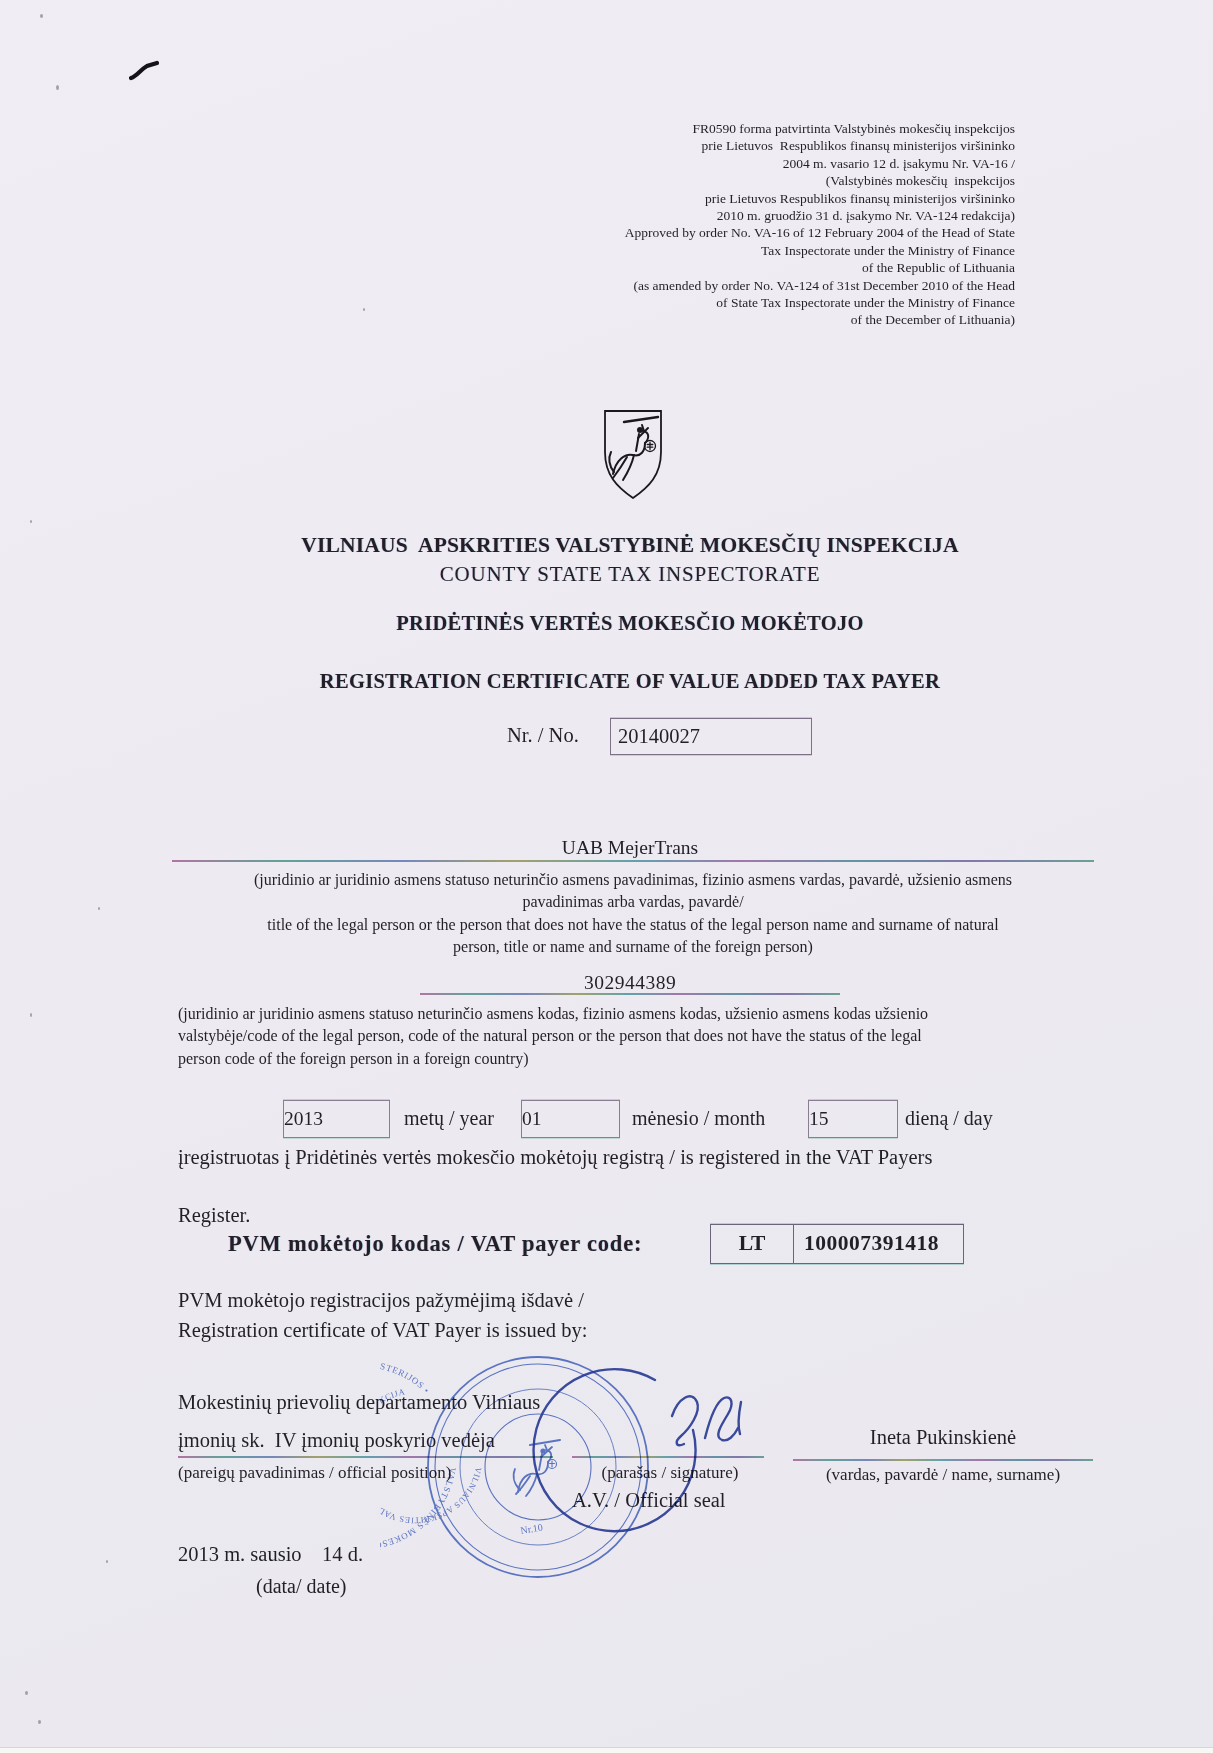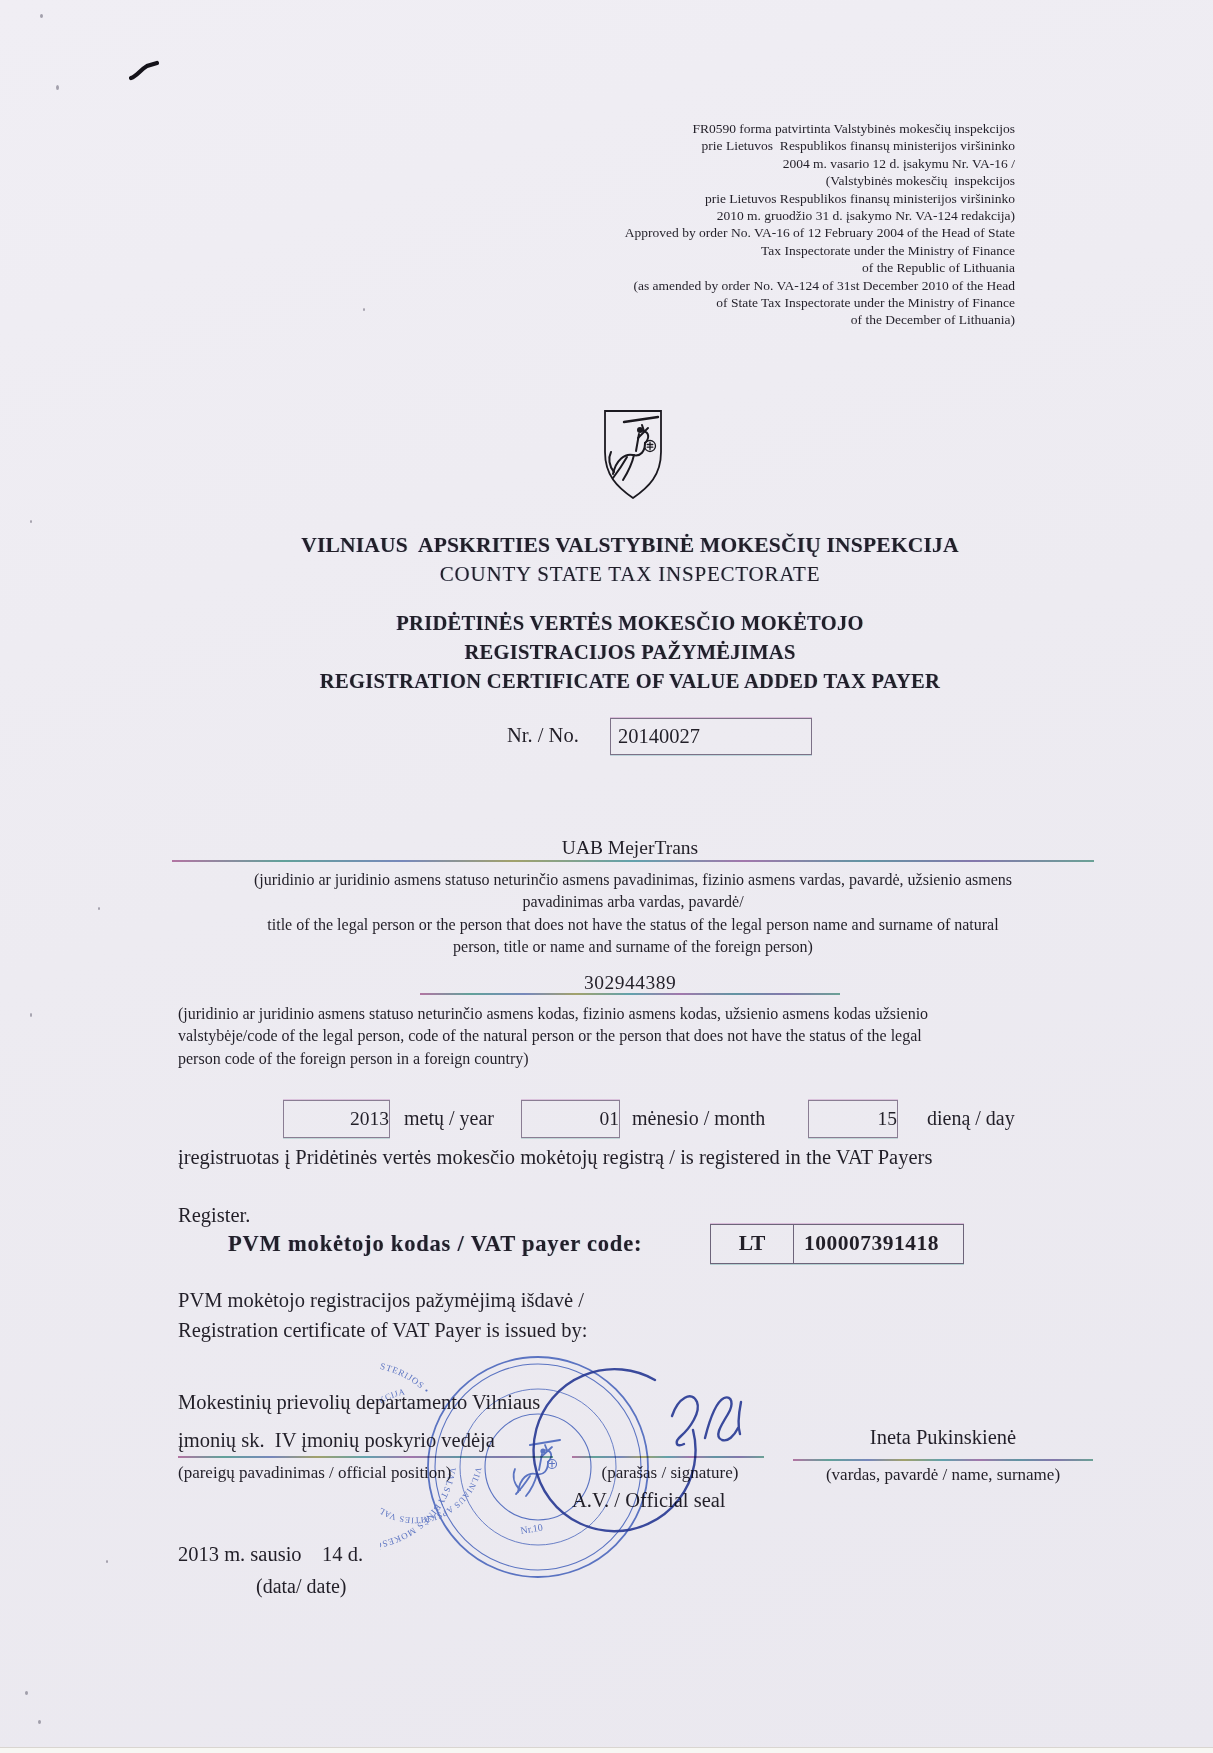--- a/index.html
+++ b/index.html
@@ -32,21 +32,21 @@
     background:linear-gradient(90deg,#a4578f 0%,#3f8f84 12%,#5a6fae 25%,#8f8f4a 37%,#3f8f9b 50%,#8f5a9b 62%,#3f7f8f 75%,#6a5a9b 87%,#4a8f7f 100%);}
   .payer-name{top:837px;font-size:19.5px;}
   .uline1{left:172px;top:860px;width:922px;}
   .ncap{left:120px;width:1026px;text-align:center;font-size:16px;line-height:22.5px;}
   .payer-code{top:972px;font-size:19.5px;letter-spacing:.5px;}
   .uline2{left:420px;top:993px;width:420px;}
   .ccap{left:178px;width:930px;font-size:16px;line-height:22.5px;}
   
   .vbox{top:1100px;height:36px;border:1px solid #8a7d93;
         box-shadow:0 -0.6px 0 rgba(170,70,160,.4), 0 0.6px 0 rgba(60,150,140,.4);}
-  .vbox span{display:block;text-align:right;font-size:19.5px;line-height:35px;}
+  .vbox span{display:block;text-align:left;font-size:19.5px;line-height:35px;}
   .dlabel{top:1107px;font-size:20px;}
   .regline{left:178px;font-size:20.5px;}
   
   .vat-label{left:228px;top:1231px;font-size:22.5px;font-weight:bold;letter-spacing:.8px;}
   .vat-box{left:710px;top:1224px;width:252px;height:38px;border:1.2px solid #6d647a;display:flex;
            box-shadow:0 -0.7px 0 rgba(170,70,160,.4), 0 0.7px 0 rgba(60,150,140,.45);}
   .vat-country{width:82px;text-align:center;font-size:21.5px;font-weight:bold;line-height:37px;border-right:1.2px solid #6d647a;}
   .vat-number{flex:1;padding-left:10px;font-size:21.5px;font-weight:bold;letter-spacing:.5px;line-height:37px;}
   .issued{left:178px;font-size:20.5px;}
   .posline{left:178px;font-size:20.5px;white-space:pre;}
@@ -113,21 +113,20 @@
       <g stroke-width="1.3">
         <circle cx="50" cy="38" r="5.5"></circle>
         <path d="M50 34.5 V41.5 M47.2 36.5 H52.8 M47.2 39.2 H52.8"></path>
       </g>
     </g>
   </svg>
 
   <div class="abs hwrap c title-lt chroma pre">VILNIAUS  APSKRITIES VALSTYBINĖ MOKESČIŲ INSPEKCIJA</div>
   <div class="abs hwrap c title-en chroma">COUNTY STATE TAX INSPECTORATE</div>
   <div class="abs hwrap c cert1 chroma">PRIDĖTINĖS VERTĖS MOKESČIO MOKĖTOJO</div>
-  <div class="abs hwrap c cert2 chroma">REGISTRACIJOS PAŽYMĖJIMAS</div>
   <div class="abs hwrap c cert3 chroma">REGISTRATION CERTIFICATE OF VALUE ADDED TAX PAYER</div>
 
   <div class="abs nr-label">Nr. / No.</div>
   <div class="abs nr-box">
     <span>20140027</span>
   </div>
 
   <div class="abs hwrap c payer-name">UAB MejerTrans</div>
   <div class="abs scanline uline1"></div>
   <div class="abs ncap" style="top:869px;">(juridinio ar juridinio asmens statuso neturinčio asmens pavadinimas, fizinio asmens vardas, pavardė, užsienio asmens</div>
@@ -145,21 +144,21 @@
     <span>2013</span>
   </div>
   <div class="abs dlabel" style="left:404px;">metų / year</div>
   <div class="abs vbox" style="left:521px;width:97px;">
     <span>01</span>
   </div>
   <div class="abs dlabel" style="left:632px;">mėnesio / month</div>
   <div class="abs vbox" style="left:808px;width:88px;">
     <span>15</span>
   </div>
-  <div class="abs dlabel" style="left:905px;margin-left:22px;">dieną / day</div>
+  <div class="abs dlabel" style="left:905px;">dieną / day</div>
 
   <div class="abs regline" style="top:1146px;">įregistruotas į Pridėtinės vertės mokesčio mokėtojų registrą / is registered in the VAT Payers</div>
   <div class="abs regline" style="top:1204px;">Register.</div>
 
   <div class="abs vat-label chroma">PVM mokėtojo kodas / VAT payer code:</div>
   <div class="abs vat-box">
     <div class="vat-country">LT</div>
     <div class="vat-number">100007391418</div>
   </div>
 

